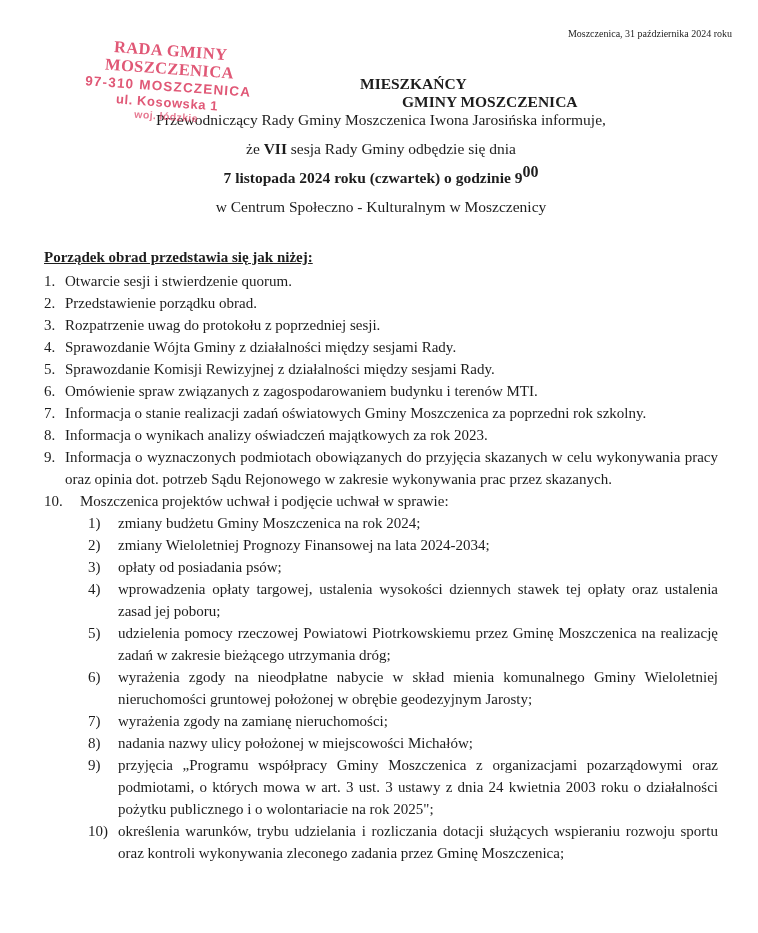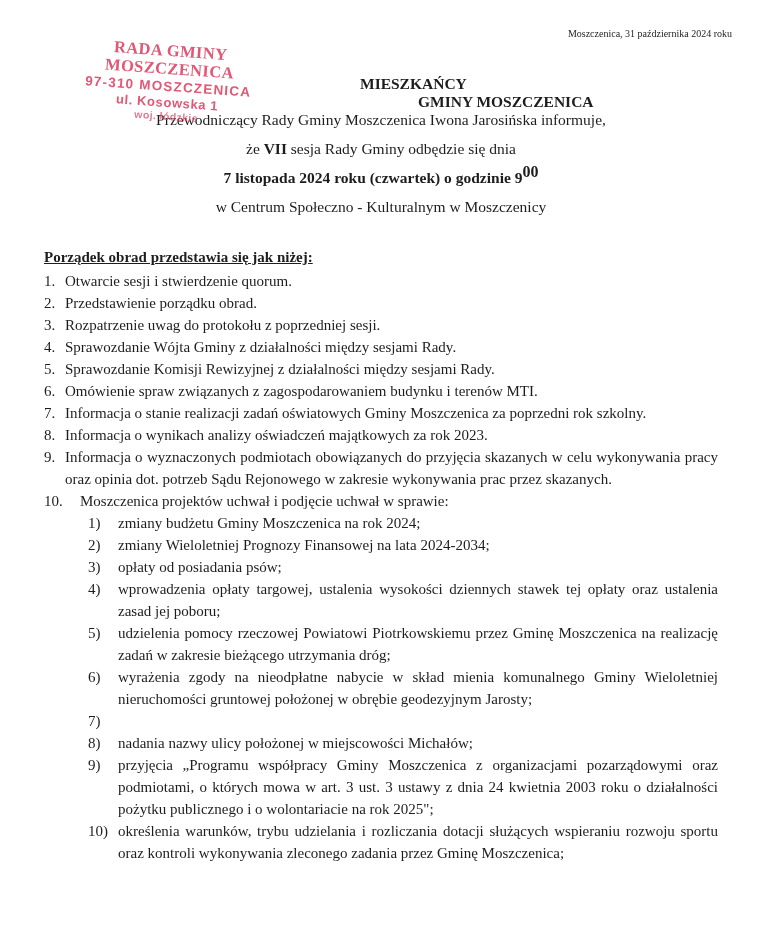--- a/index.html
+++ b/index.html
@@ -29,21 +29,21 @@
   .stamp .s2 { font-family: "Liberation Sans", sans-serif; font-weight: bold; font-size: 13.5px; letter-spacing: 1.2px; margin-top: 2px; }
   .stamp .s3 { font-family: "Liberation Sans", sans-serif; font-weight: bold; font-size: 13px; letter-spacing: 0.6px; margin-top: 1px; }
   .stamp .s4 { font-family: "Liberation Sans", sans-serif; font-weight: bold; font-size: 10.5px; letter-spacing: 0.4px; margin-top: 1px; opacity: 0.8; }
   .content { padding: 0 40px 0 44px; font-family: Liberation Serif, serif; }
   .addressee {
     margin: 36px 0 0 316px;
     font-weight: bold;
     font-size: 15.5px;
     line-height: 18px;
   }
-  .addressee .a2 { margin-left: 58px; }
+  .addressee .a2 { margin-left: 42px; }
   .intro { text-align: center; font-size: 15.5px; }
   .intro p { margin: 0 0 11px 0; line-height: 18px; }
   .intro .b { font-weight: bold; }
   .intro sup { font-size: 16px; font-weight: bold; vertical-align: super; line-height: 0; }
   .agenda-heading {
     margin-top: 31px;
     font-weight: bold;
     text-decoration: underline;
     font-size: 15px;
     line-height: 20px;
@@ -145,20 +145,21 @@
       <div class="row sub">
           <span class="num">5)</span>
           <span class="txt">udzielenia pomocy rzeczowej Powiatowi Piotrkowskiemu przez Gminę Moszczenica na realizację zadań w zakresie bieżącego utrzymania dróg;</span>
         </div>
       <div class="row sub">
           <span class="num">6)</span>
           <span class="txt">wyrażenia zgody na nieodpłatne nabycie w skład mienia komunalnego Gminy Wieloletniej nieruchomości gruntowej położonej w obrębie geodezyjnym Jarosty;</span>
         </div>
       <div class="row sub">
           <span class="num">7)</span>
+          <span class="txt">wyrażenia zgody na zamianę nieruchomości;</span>
         </div>
       <div class="row sub">
           <span class="num">8)</span>
           <span class="txt">nadania nazwy ulicy położonej w miejscowości Michałów;</span>
         </div>
       <div class="row sub">
           <span class="num">9)</span>
           <span class="txt">przyjęcia „Programu współpracy Gminy Moszczenica z organizacjami pozarządowymi oraz podmiotami, o których mowa w art. 3 ust. 3 ustawy z dnia 24 kwietnia 2003 roku o działalności pożytku publicznego i o wolontariacie na rok 2025";</span>
         </div>
       <div class="row sub">

